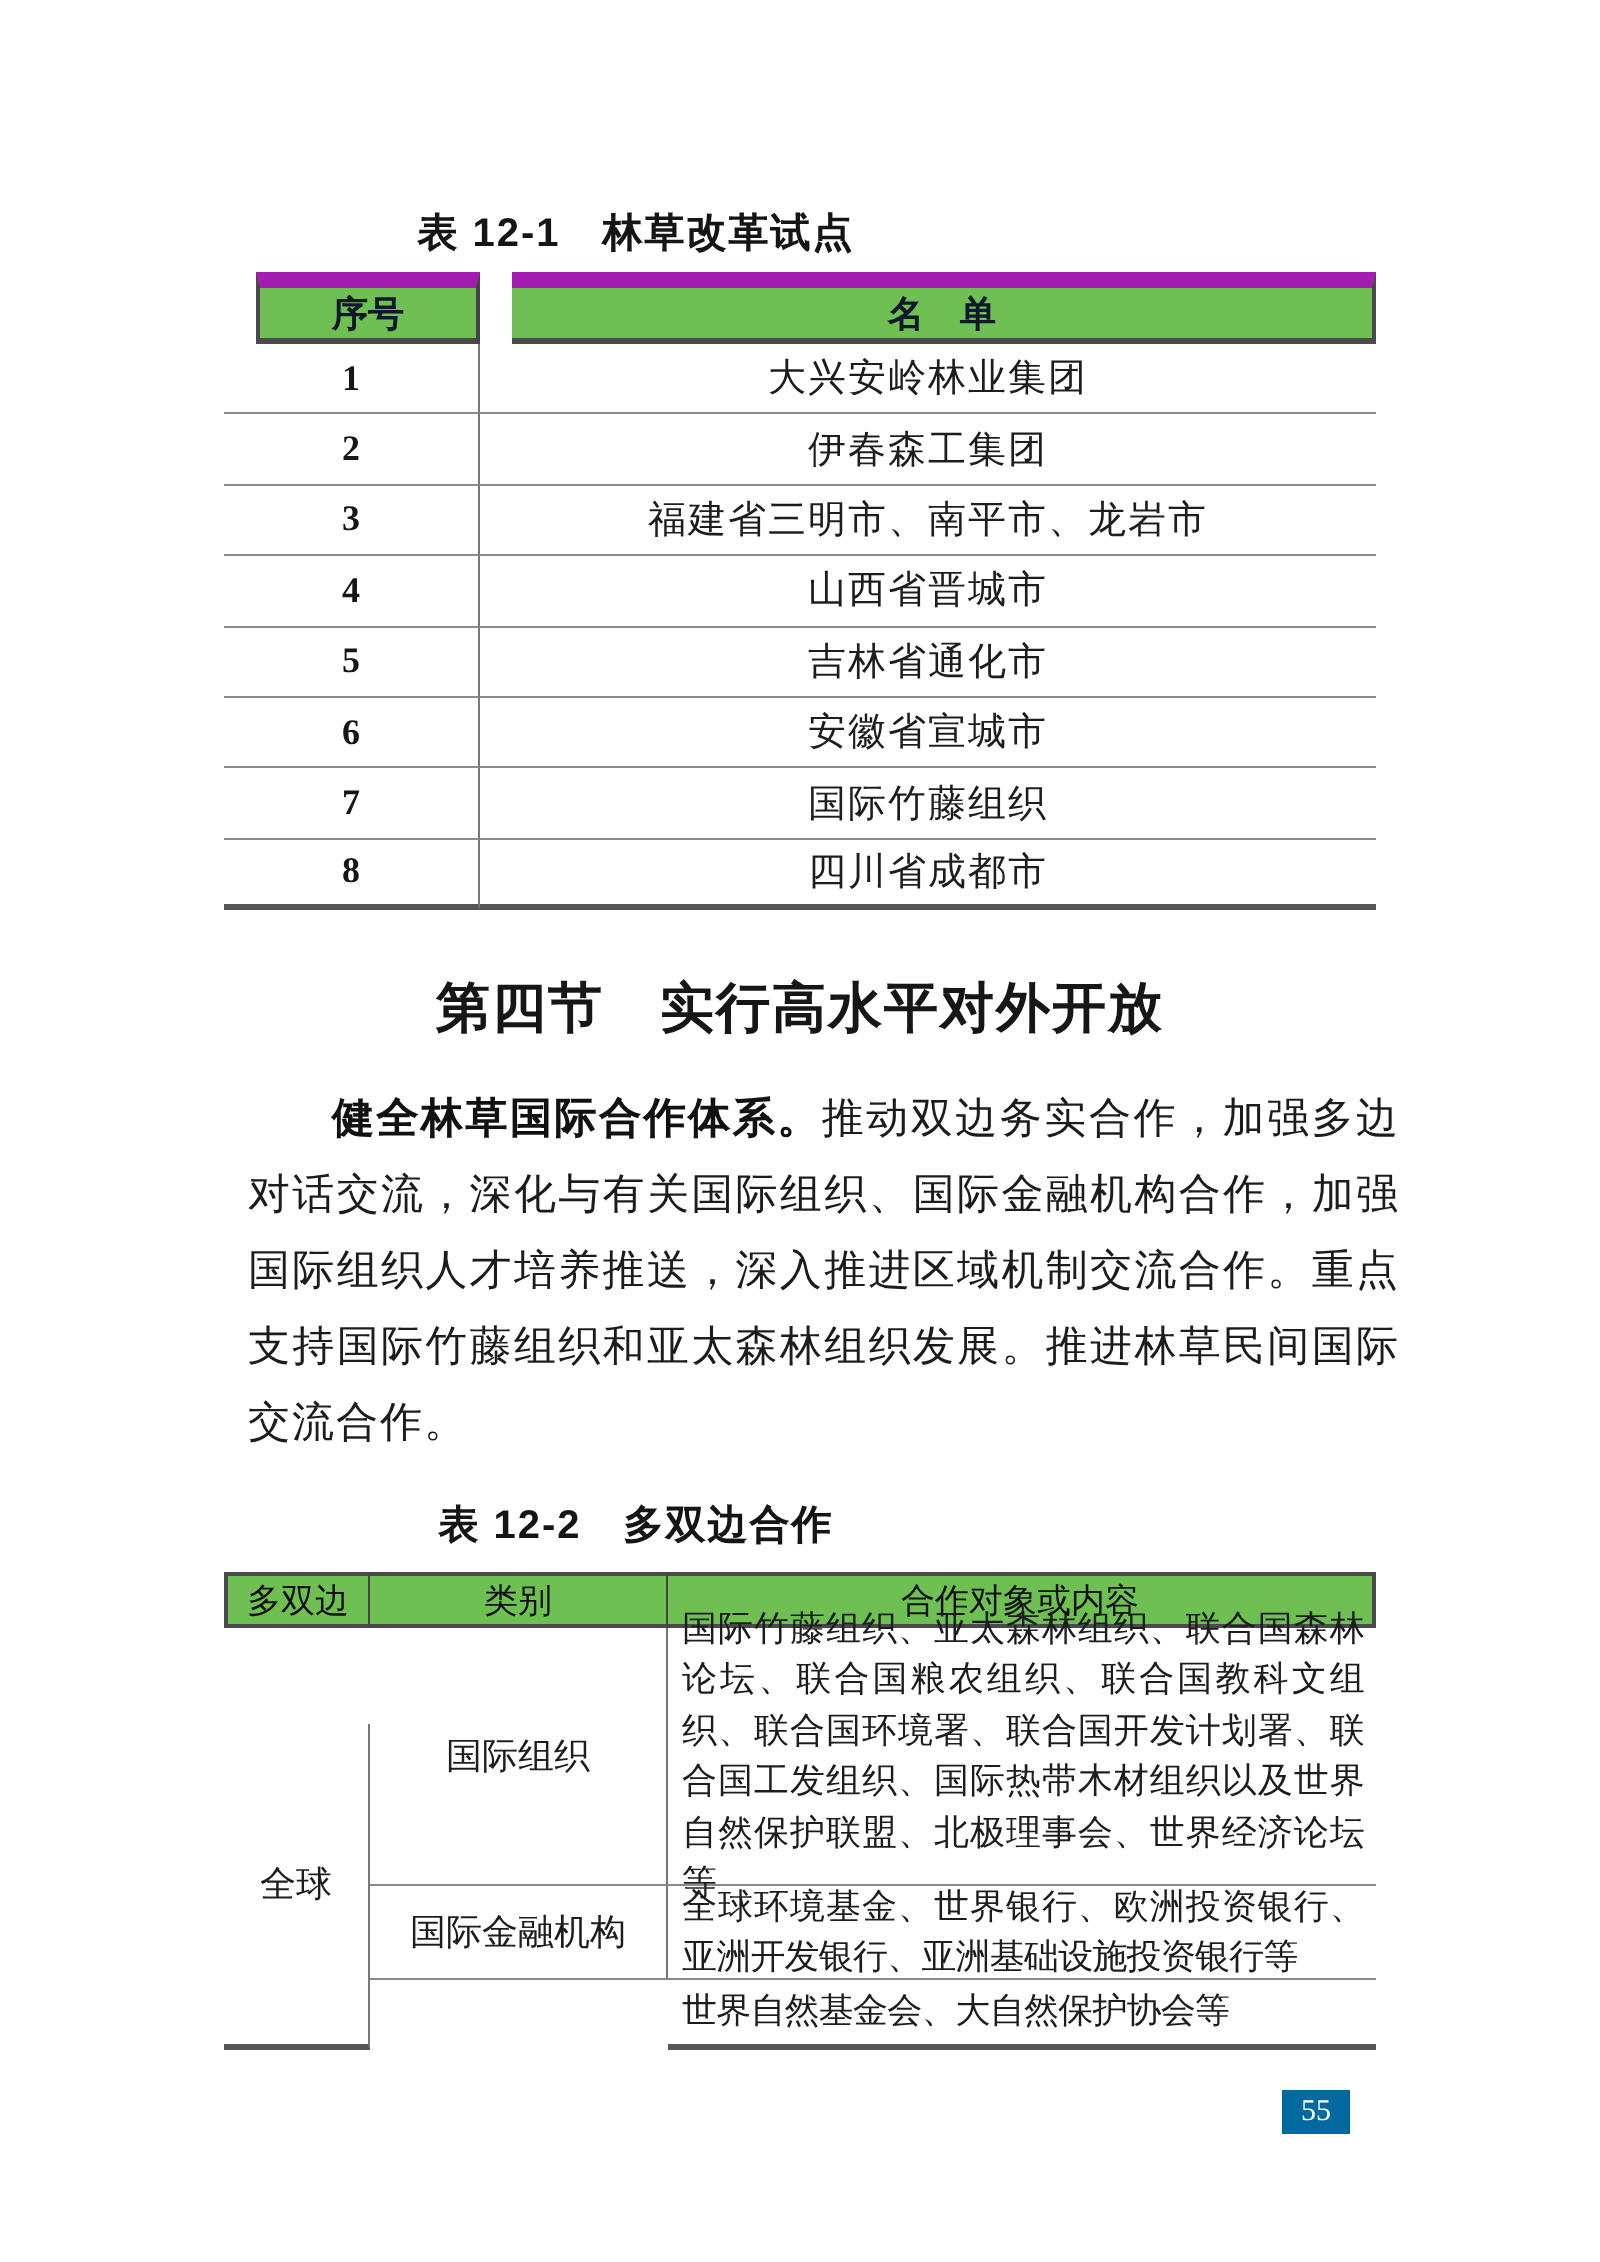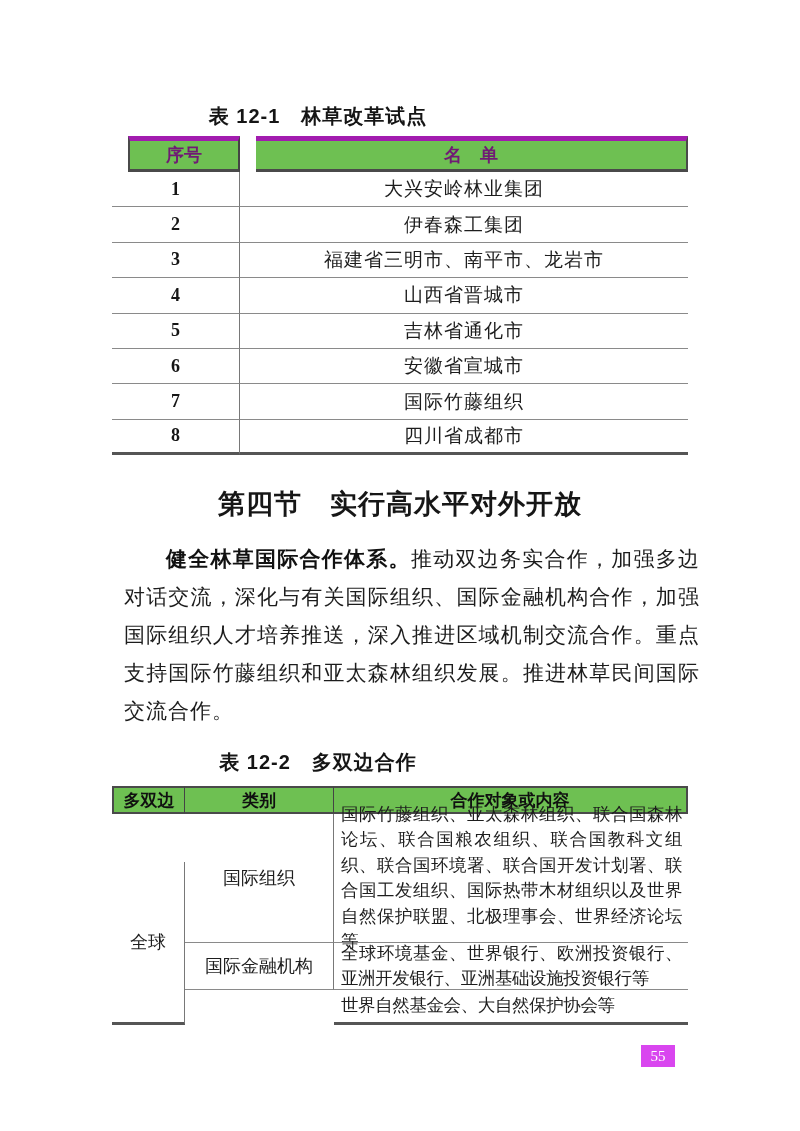--- a/index.html
+++ b/index.html
@@ -12,22 +12,22 @@
              font-family:"Liberation Sans",sans-serif;font-weight:bold;
              font-size:20px;letter-spacing:1px;color:#151515;}
   .t1-title{top:103px;}
   .t2-title{top:749px;}
 
   
   .table1{position:absolute;left:112px;top:136px;display:grid;
           grid-template-columns:128px 448px;
           grid-template-rows:36px repeat(8,35.4px);}
   .t1h{background:#6ec052;display:flex;align-items:center;justify-content:center;
-       font-family:"Liberation Sans",sans-serif;font-weight:bold;font-size:18px;color:#701a75;
-       border-top:5px solid #a21caf;border-bottom:3px solid #4a4a4a;box-sizing:border-box;margin-left:16px;}
+       font-family:"Liberation Sans",sans-serif;font-weight:bold;font-size:18px;color:#0f172a;
+       border-top:8px solid #a21caf;border-bottom:3px solid #4a4a4a;box-sizing:border-box;margin-left:16px;}
   .t1h.c1{border-left:2px solid #4a4a4a;border-right:2px solid #444;}
   .t1h.c2{border-right:2px solid #4a4a4a;}
   .t1b{display:flex;align-items:center;justify-content:center;box-sizing:border-box;
        border-bottom:1.2px solid #8a8a8a;}
   .t1b.c1{border-right:1.4px solid #787878;font-family:"Liberation Serif",serif;
           font-weight:bold;font-size:18px;color:#161616;}
   .t1b.c2{font-size:19px;color:#1d1d1d;letter-spacing:1px;}
   .t1b.last{border-bottom:3px solid #555555;}
 
   
@@ -37,41 +37,41 @@
   .sec-para{position:absolute;left:112px;top:528px;width:576px;margin:12px;
             font-size:21px;line-height:38px;letter-spacing:1px;color:#1c1c1c;
             text-align:justify;text-indent:42px;}
   .sec-para .lead{font-weight:bold;color:#111;}
 
   
   .table2{position:absolute;left:112px;top:786px;display:grid;
           grid-template-columns:73px 149px 354px;
           grid-template-rows:28px 129px 47px 35px;}
   .t2h{background:#6ec052;display:flex;align-items:center;justify-content:center;
-       font-family:"Liberation Sans",sans-serif;font-weight:bold;font-size:17px;color:#101010;
+       font-family:"Liberation Sans",sans-serif;font-weight:normal;font-size:17px;color:#101010;
        border-top:2px solid #4a4a4a;border-bottom:2px solid #4a4a4a;box-sizing:border-box;}
   .t2h.c1{border-left:2px solid #4a4a4a;border-right:1.6px solid #444;}
   .t2h.c2{border-right:1.6px solid #444;}
   .t2h.c3{border-right:2px solid #4a4a4a;}
   .t2-group{grid-column:1;grid-row:2/5;display:flex;align-items:center;justify-content:center;
             border-right:1.4px solid #787878;box-sizing:border-box;
             font-size:18px;color:#1d1d1d;margin-top:48px;}
   .t2-cat{grid-column:2;display:flex;align-items:center;justify-content:center;
           border-right:1.4px solid #787878;box-sizing:border-box;
           font-size:18px;color:#1d1d1d;}
   .t2-content{grid-column:3;display:flex;align-items:center;box-sizing:border-box;
               padding:2px 6px 2px 7px;font-size:17.5px;line-height:25.5px;
               letter-spacing:-0.4px;color:#1d1d1d;text-align:justify;}
   .rline{border-bottom:1.2px solid #8a8a8a;}
   .t2-bottom{border-bottom:3px solid #555555 !important;}
   .t2-group.t2-bottom{border-bottom:3px solid #555555;}
 
   
   .page-badge{position:absolute;left:641px;top:1045px;width:34px;height:22px;
-              background:#d946ef;color:#ffffff;display:flex;align-items:center;
+              background:#0369a1;color:#ffffff;display:flex;align-items:center;
               justify-content:center;font-size:15px;font-family:"Liberation Serif",serif;}
 </style>
 </head>
 <body>
 
 <div class="page">
 
   <div class="tbl-title t1-title">表 12-1　林草改革试点</div>
 
   <div class="table1">

